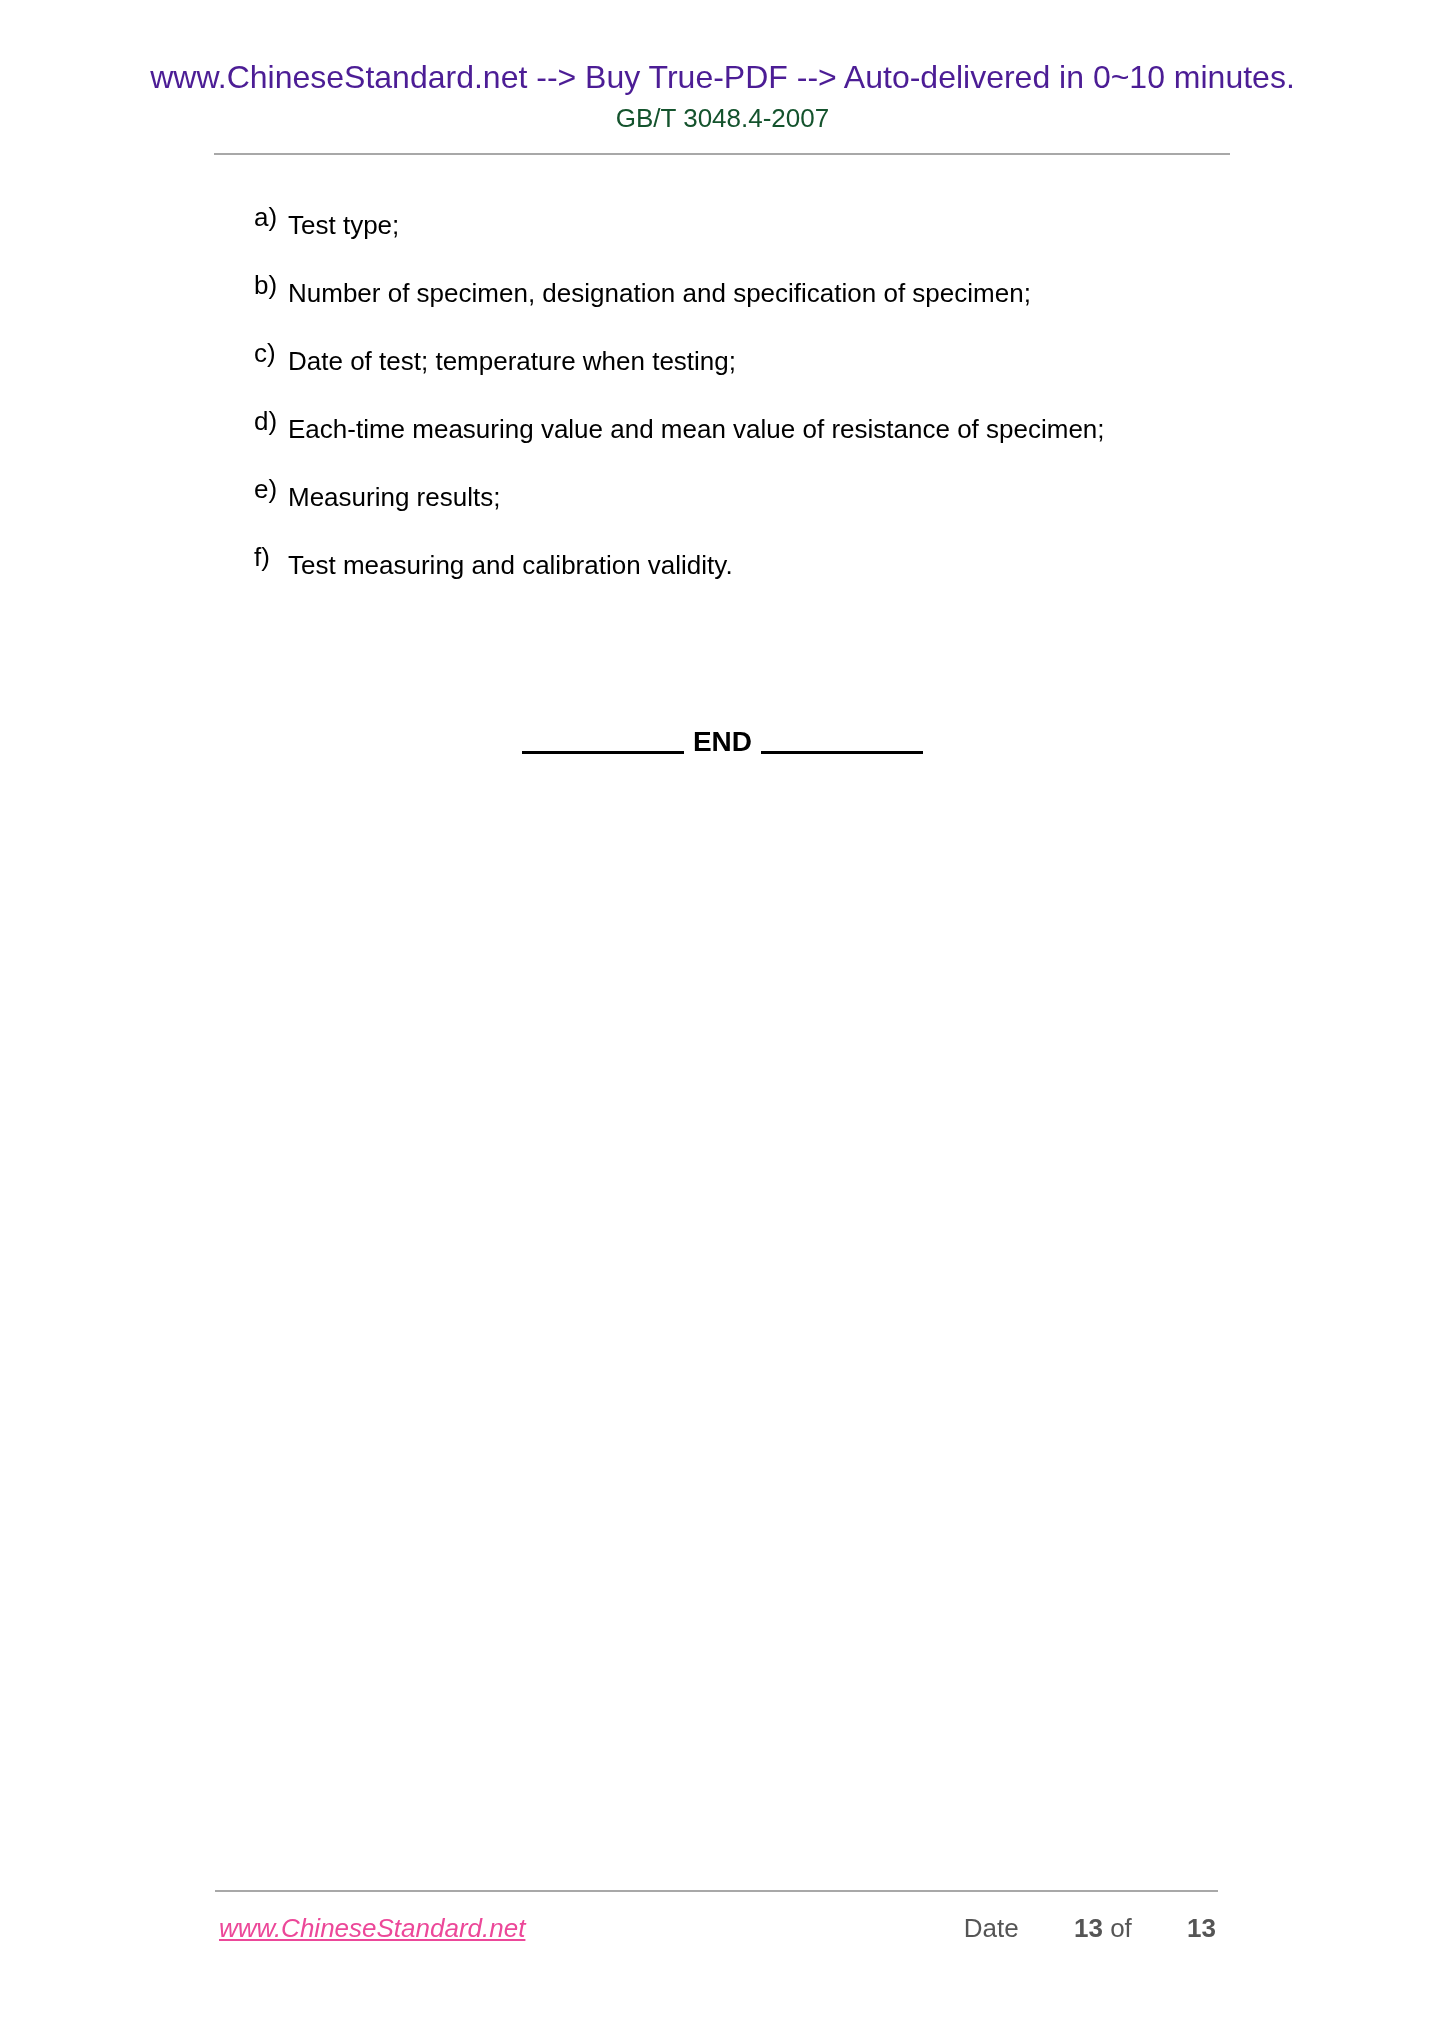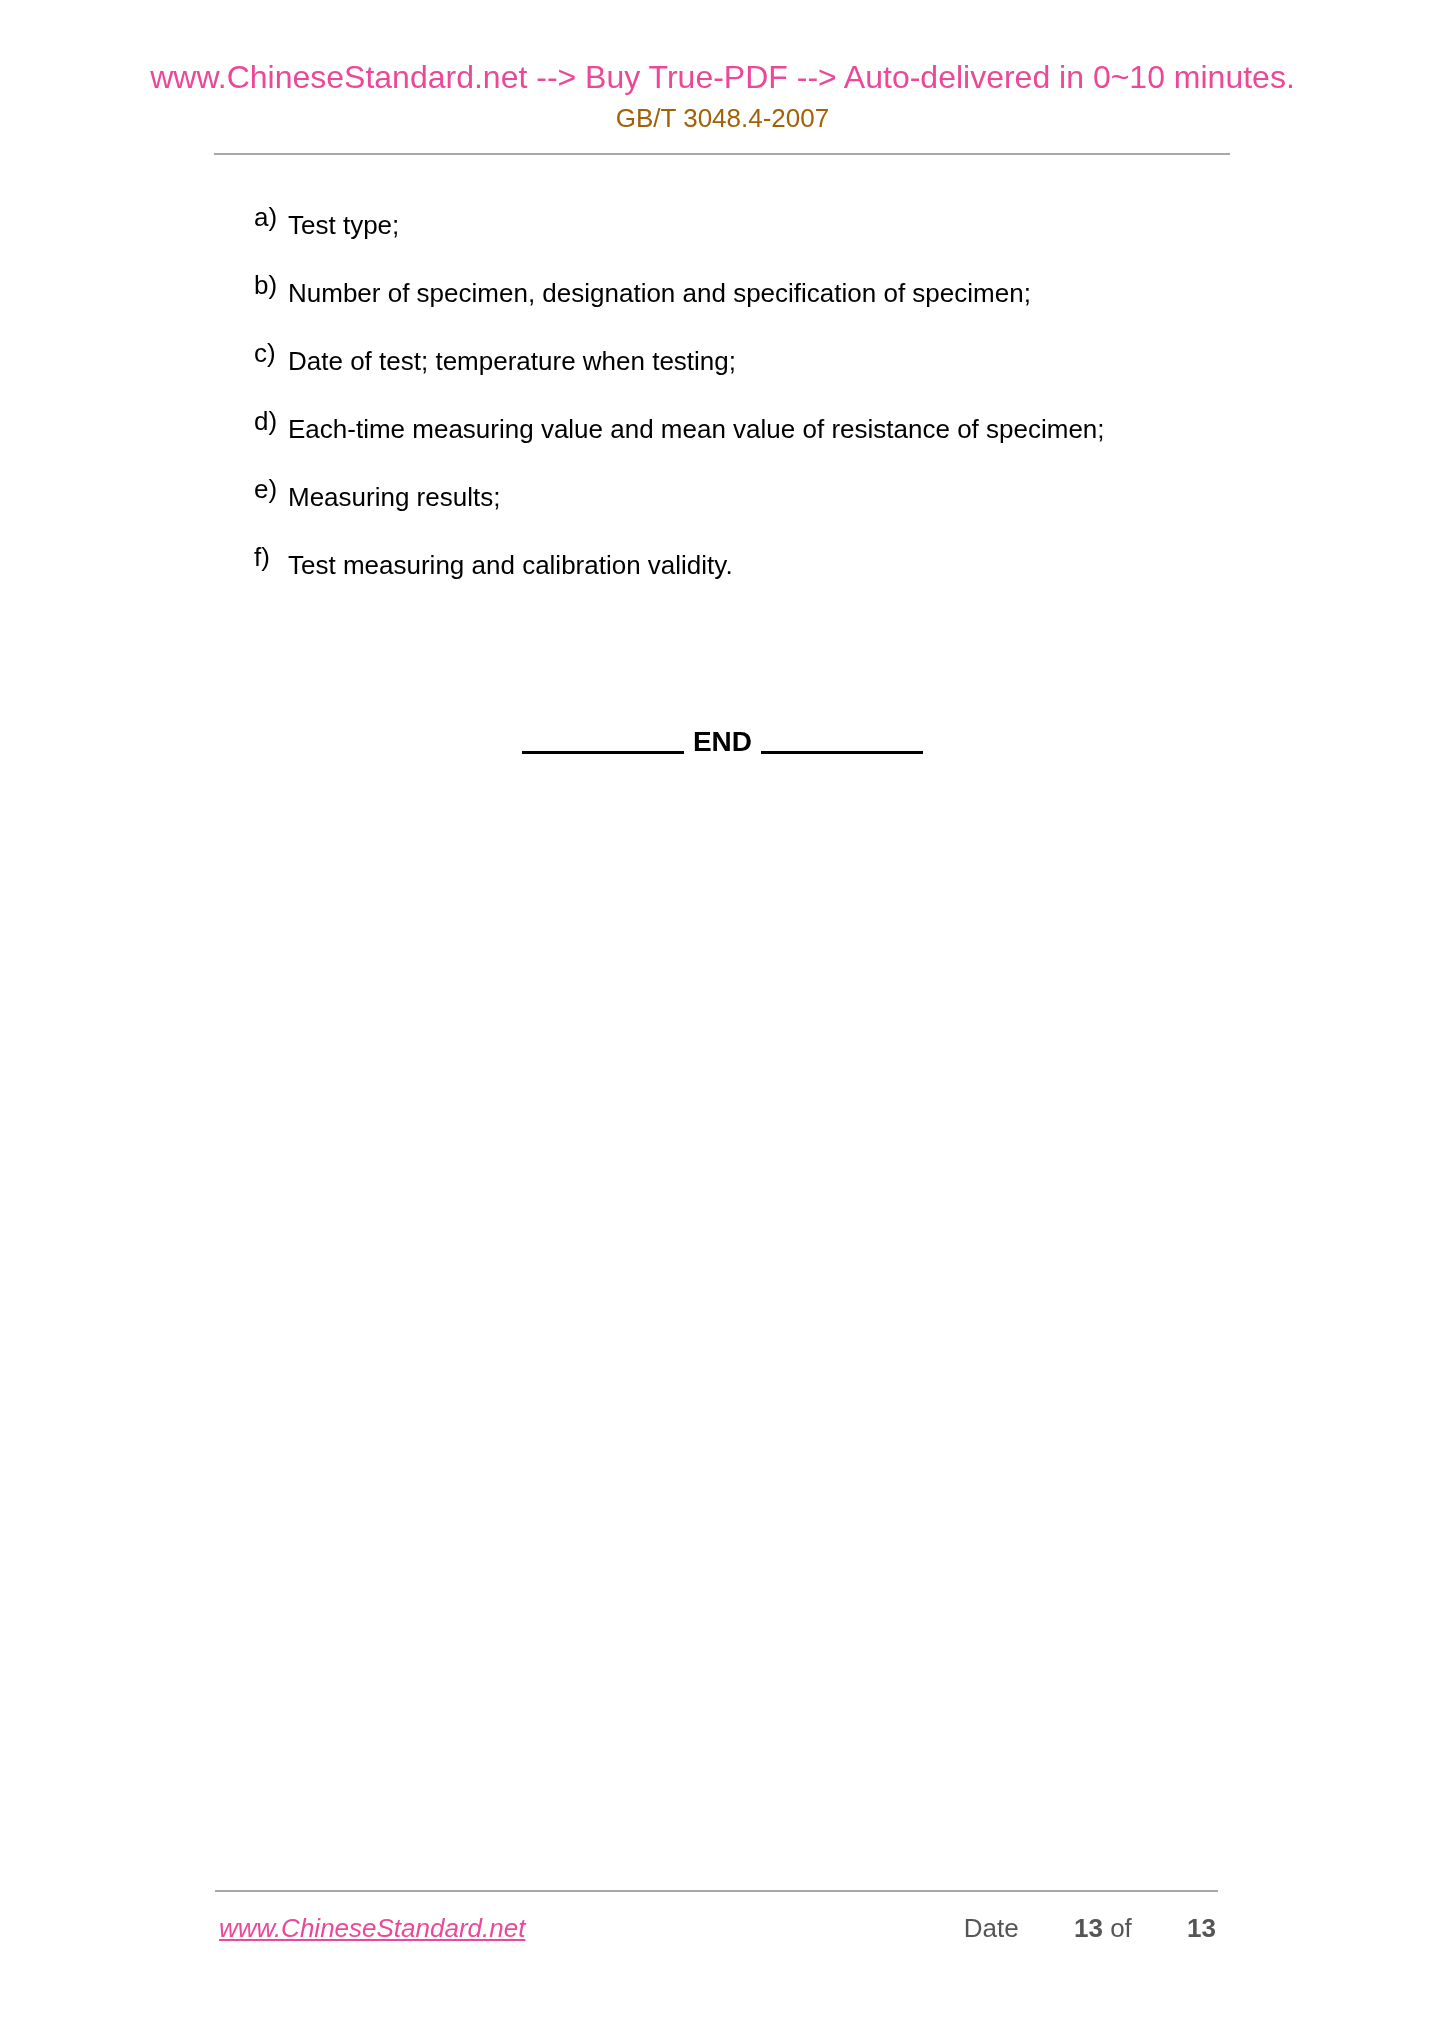--- a/index.html
+++ b/index.html
@@ -15,32 +15,32 @@
       font-family: "Liberation Sans", "DejaVu Sans", sans-serif;
     }
     .header-line1 {
       position: absolute;
       left: 0;
       width: 1445px;
       top: 57px;
       text-align: center;
       font-size: 32px;
       line-height: 40px;
-      color: #ec4899;
+      color: #4c1d95;
       white-space: nowrap;
     }
     .header-line2 {
       position: absolute;
       left: 0;
       width: 1445px;
       top: 102px;
       text-align: center;
       font-size: 26px;
       line-height: 32px;
-      color: #a16207;
+      color: #14532d;
       white-space: nowrap;
     }
     .header-rule {
       position: absolute;
       left: 214px;
       top: 153px;
       width: 1016px;
       height: 0;
       border-top: 2px solid #a8a8a8;
     }

